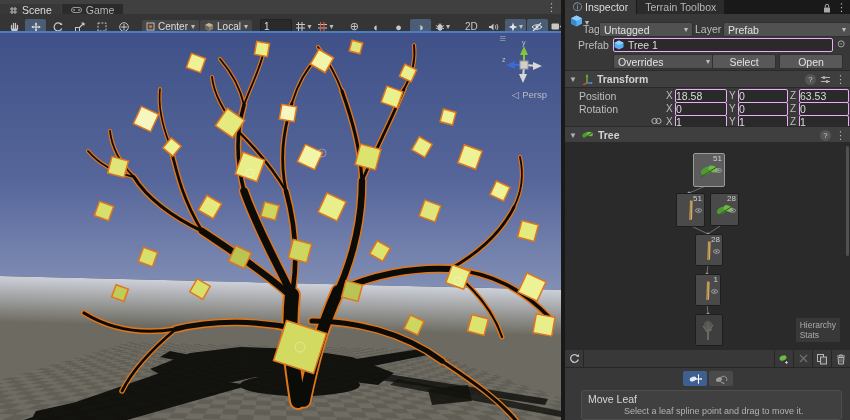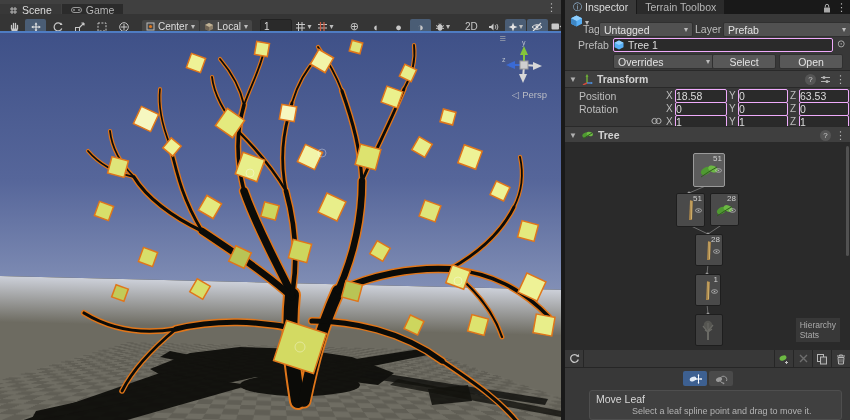--- a/index.html
+++ b/index.html
@@ -58,21 +58,21 @@
   .tnode .badge span{display:block;font-size:8px;color:#cfcfcf;line-height:8px;}
   .hstats{position:absolute;right:10px;bottom:8px;background:#383838;color:#ababab;font-size:8.5px;line-height:10px;padding:2px 4px;}
   .scrollthumb{position:absolute;right:1px;top:4px;width:3px;height:110px;background:#515151;border-radius:2px;}
   .refreshrow{position:absolute;left:0;top:350px;right:0;height:17px;background:#383838;border-bottom:1px solid #262626;display:flex;align-items:center;}
   .rcell{width:18px;height:17px;border-right:1px solid #262626;display:flex;align-items:center;justify-content:center;}
   .ricons{margin-left:auto;display:flex;height:17px;align-items:center;}
   .ricons .rcellr{width:18px;height:17px;border-left:1px solid #262626;display:flex;align-items:center;justify-content:center;}
   .togglerow{position:absolute;left:0;top:371px;right:0;height:16px;display:flex;justify-content:center;gap:2px;}
   .tog{width:24px;height:15px;border-radius:2px;background:#4a4a4a;display:flex;align-items:center;justify-content:center;}
   .tog.on{background:#3d6091;}
-  .helpbox{position:absolute;left:24px;right:8px;top:390px;height:24px;background:#404040;border:1px solid #4e4e4e;border-radius:3px;padding:2px 6px;}
+  .helpbox{position:absolute;left:16px;right:8px;top:390px;height:24px;background:#404040;border:1px solid #4e4e4e;border-radius:3px;padding:2px 6px;}
   .helpbox .ht{font-size:10.5px;color:#d6d6d6;}
   .helpbox .hb{font-size:9px;color:#b2b2b2;margin-top:1px;margin-left:36px;}
 </style>
 </head>
 <body>
 
 <div class="app">
 
   <div class="scene-window">
     <div class="tabbar">

